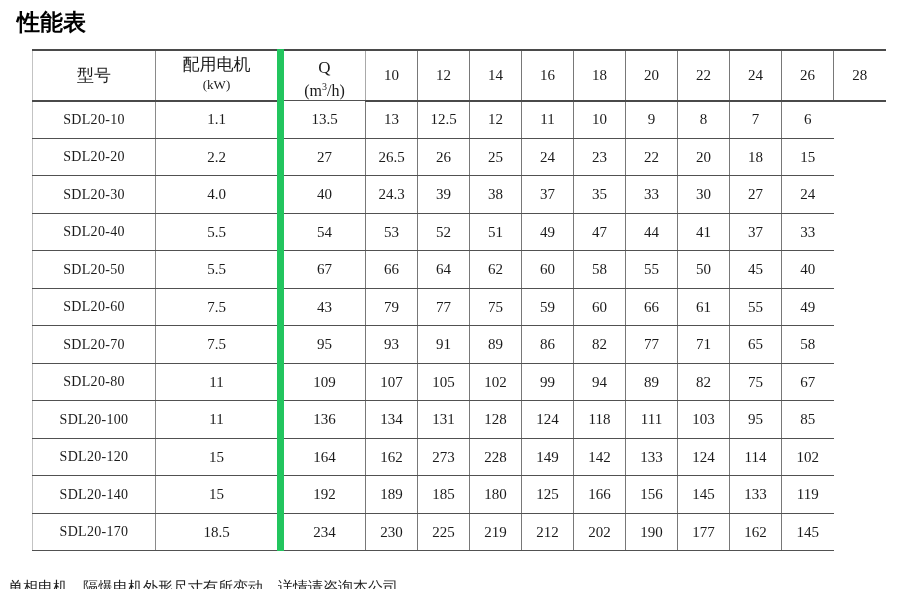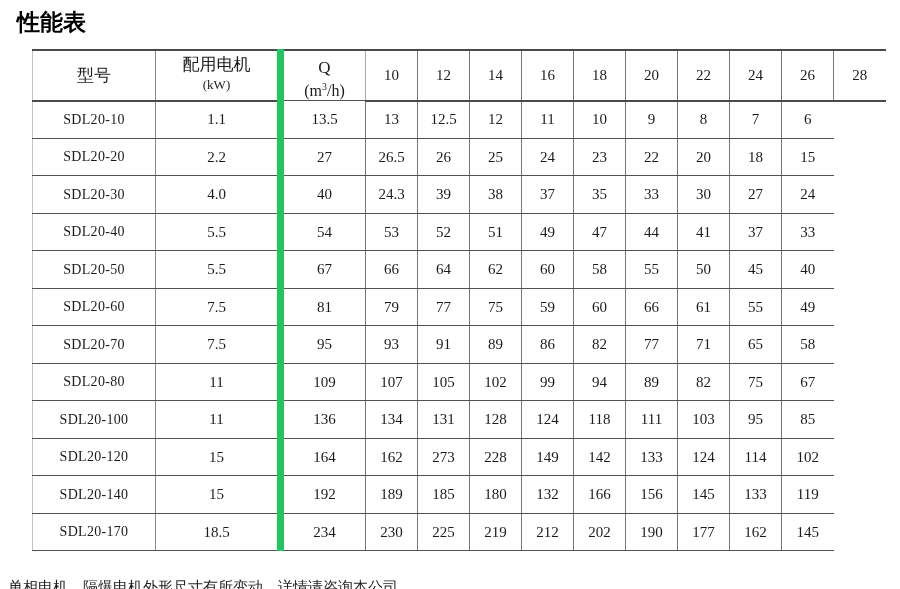--- a/index.html
+++ b/index.html
@@ -194,21 +194,21 @@
       <td class="c-q num">60</td>
       <td class="c-q num">58</td>
       <td class="c-q num">55</td>
       <td class="c-q num">50</td>
       <td class="c-q num">45</td>
       <td class="c-q num last">40</td>
     </tr>
     <tr>
       <td class="c-model model-cell">SDL20-60</td>
       <td class="c-motor num">7.5</td>
-      <td class="c-q num">81</td>
+      <td class="c-q num">43</td>
       <td class="c-q num">79</td>
       <td class="c-q num">77</td>
       <td class="c-q num">75</td>
       <td class="c-q num">59</td>
       <td class="c-q num">60</td>
       <td class="c-q num">66</td>
       <td class="c-q num">61</td>
       <td class="c-q num">55</td>
       <td class="c-q num last">49</td>
     </tr>
@@ -268,21 +268,21 @@
       <td class="c-q num">114</td>
       <td class="c-q num last">102</td>
     </tr>
     <tr>
       <td class="c-model model-cell">SDL20-140</td>
       <td class="c-motor num">15</td>
       <td class="c-q num">192</td>
       <td class="c-q num">189</td>
       <td class="c-q num">185</td>
       <td class="c-q num">180</td>
-      <td class="c-q num">132</td>
+      <td class="c-q num">125</td>
       <td class="c-q num">166</td>
       <td class="c-q num">156</td>
       <td class="c-q num">145</td>
       <td class="c-q num">133</td>
       <td class="c-q num last">119</td>
     </tr>
     <tr>
       <td class="c-model model-cell">SDL20-170</td>
       <td class="c-motor num">18.5</td>
       <td class="c-q num">234</td>

